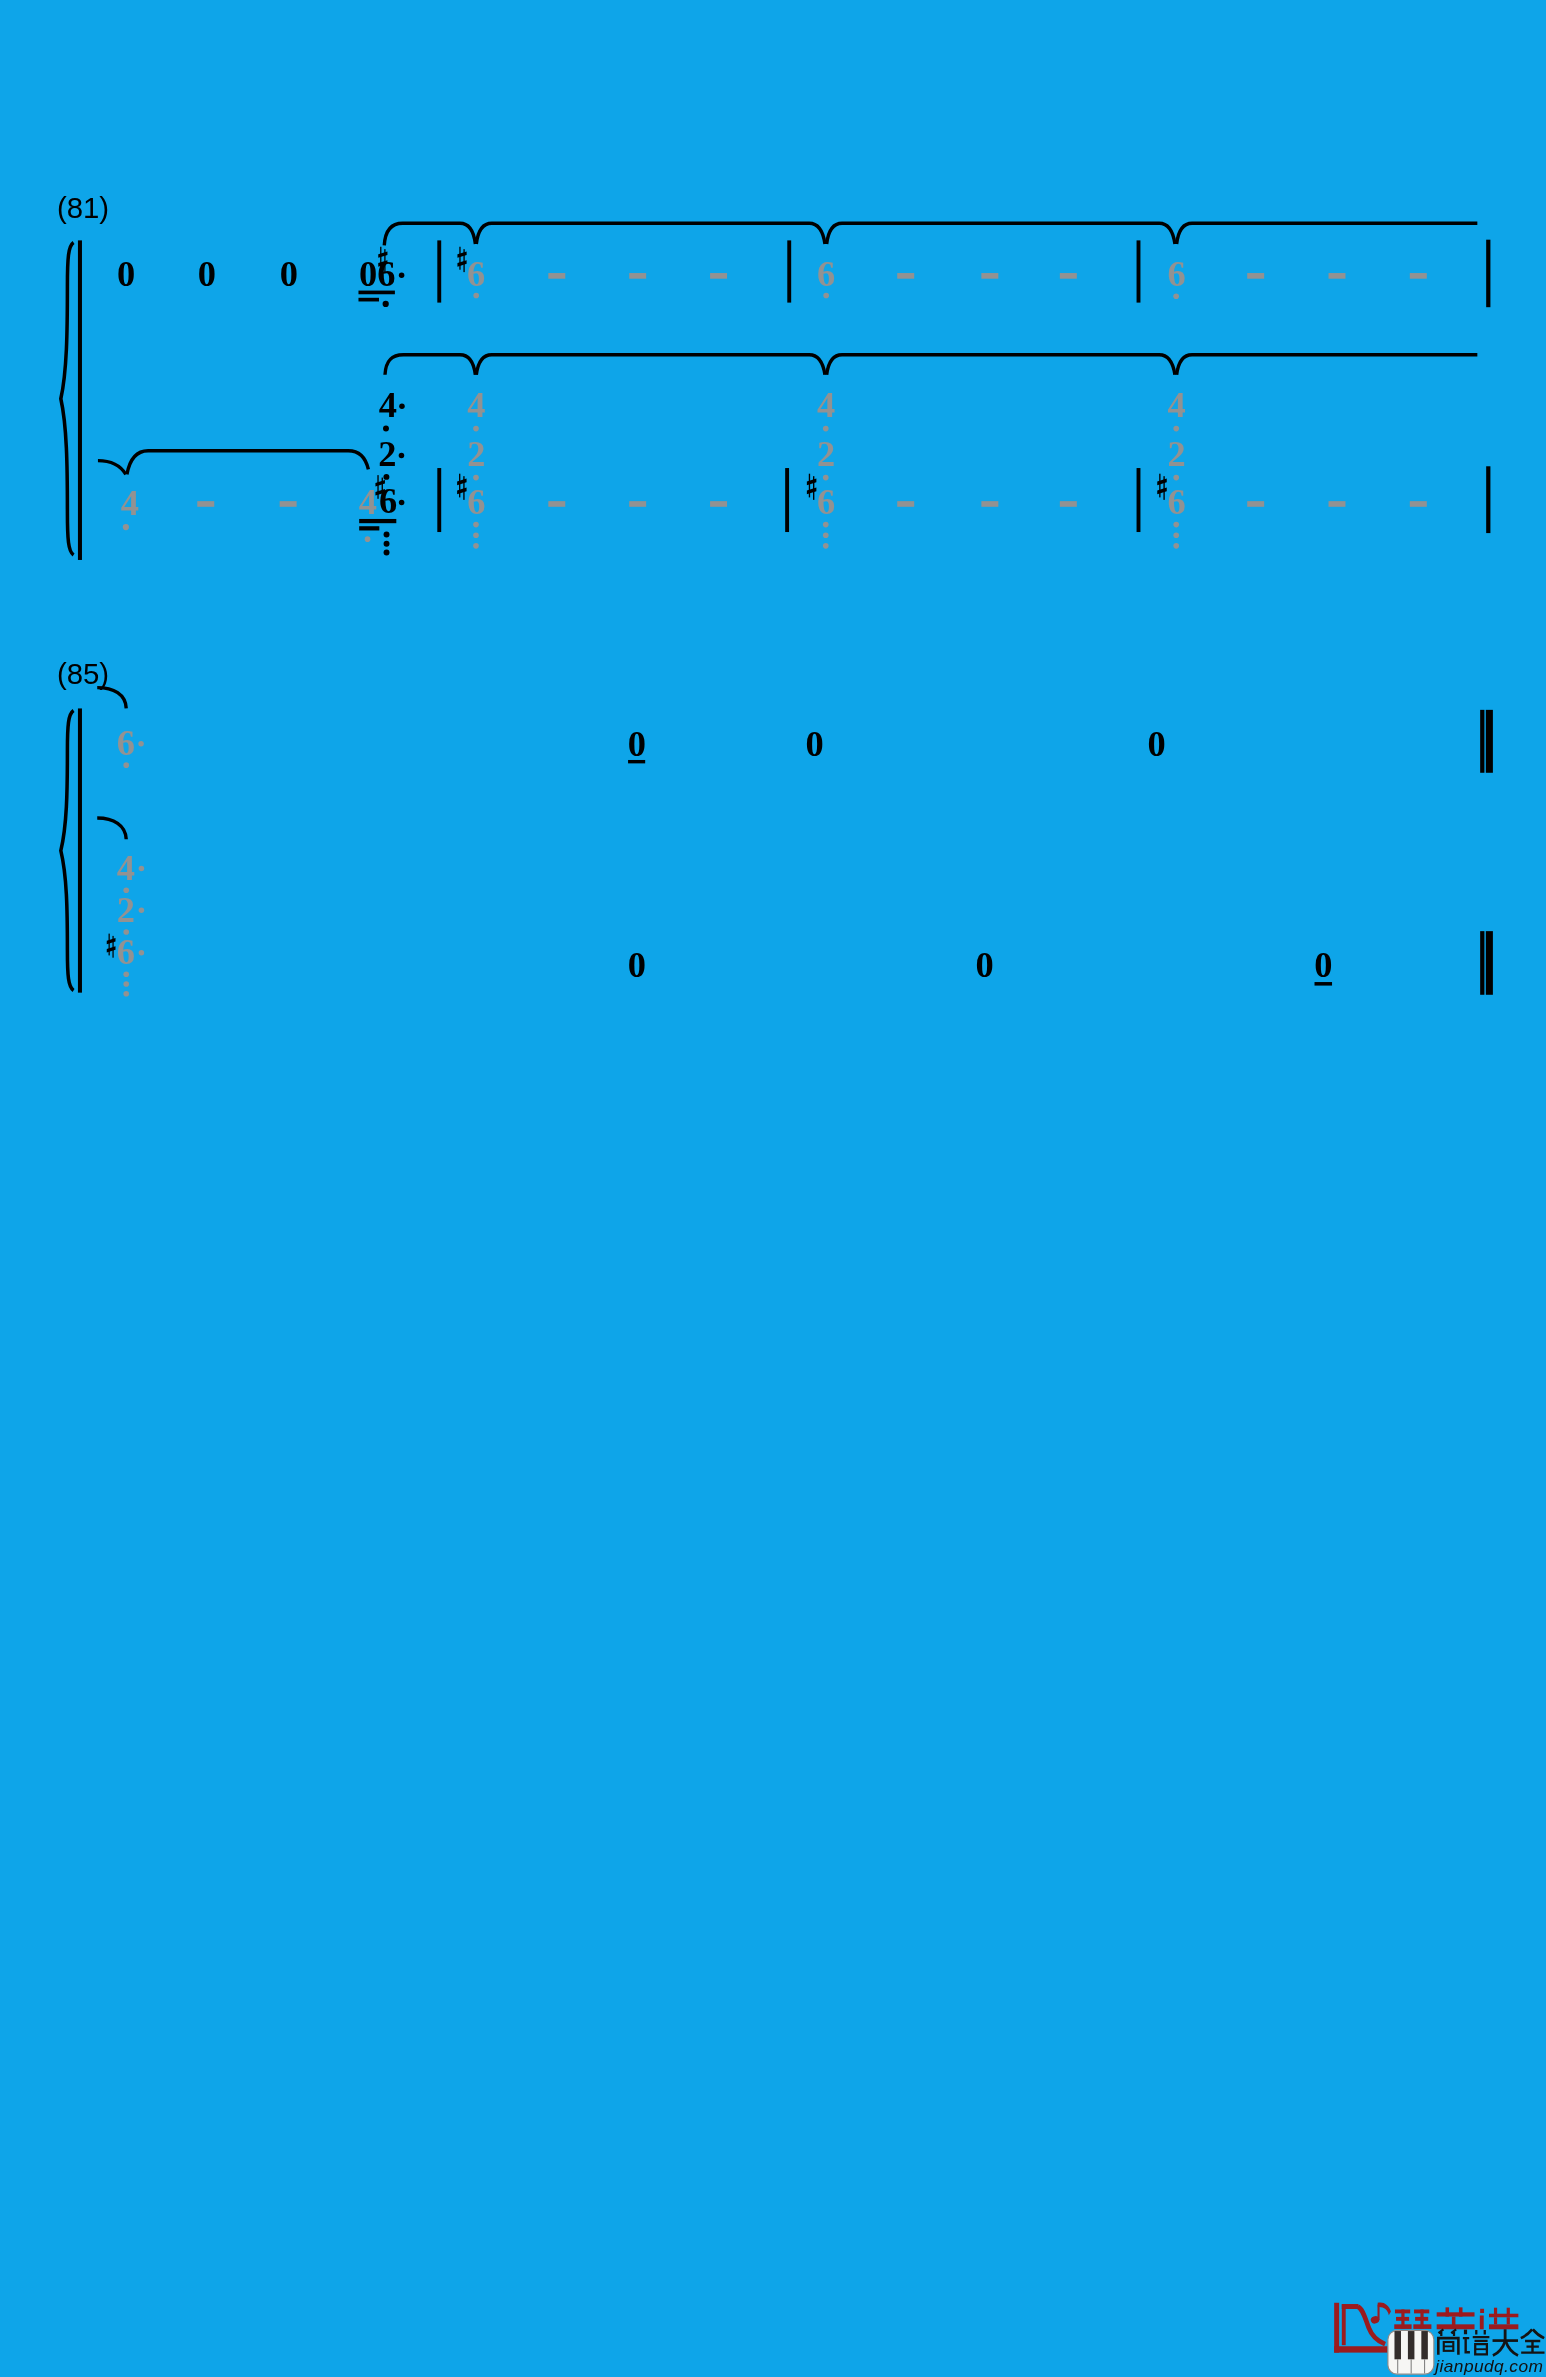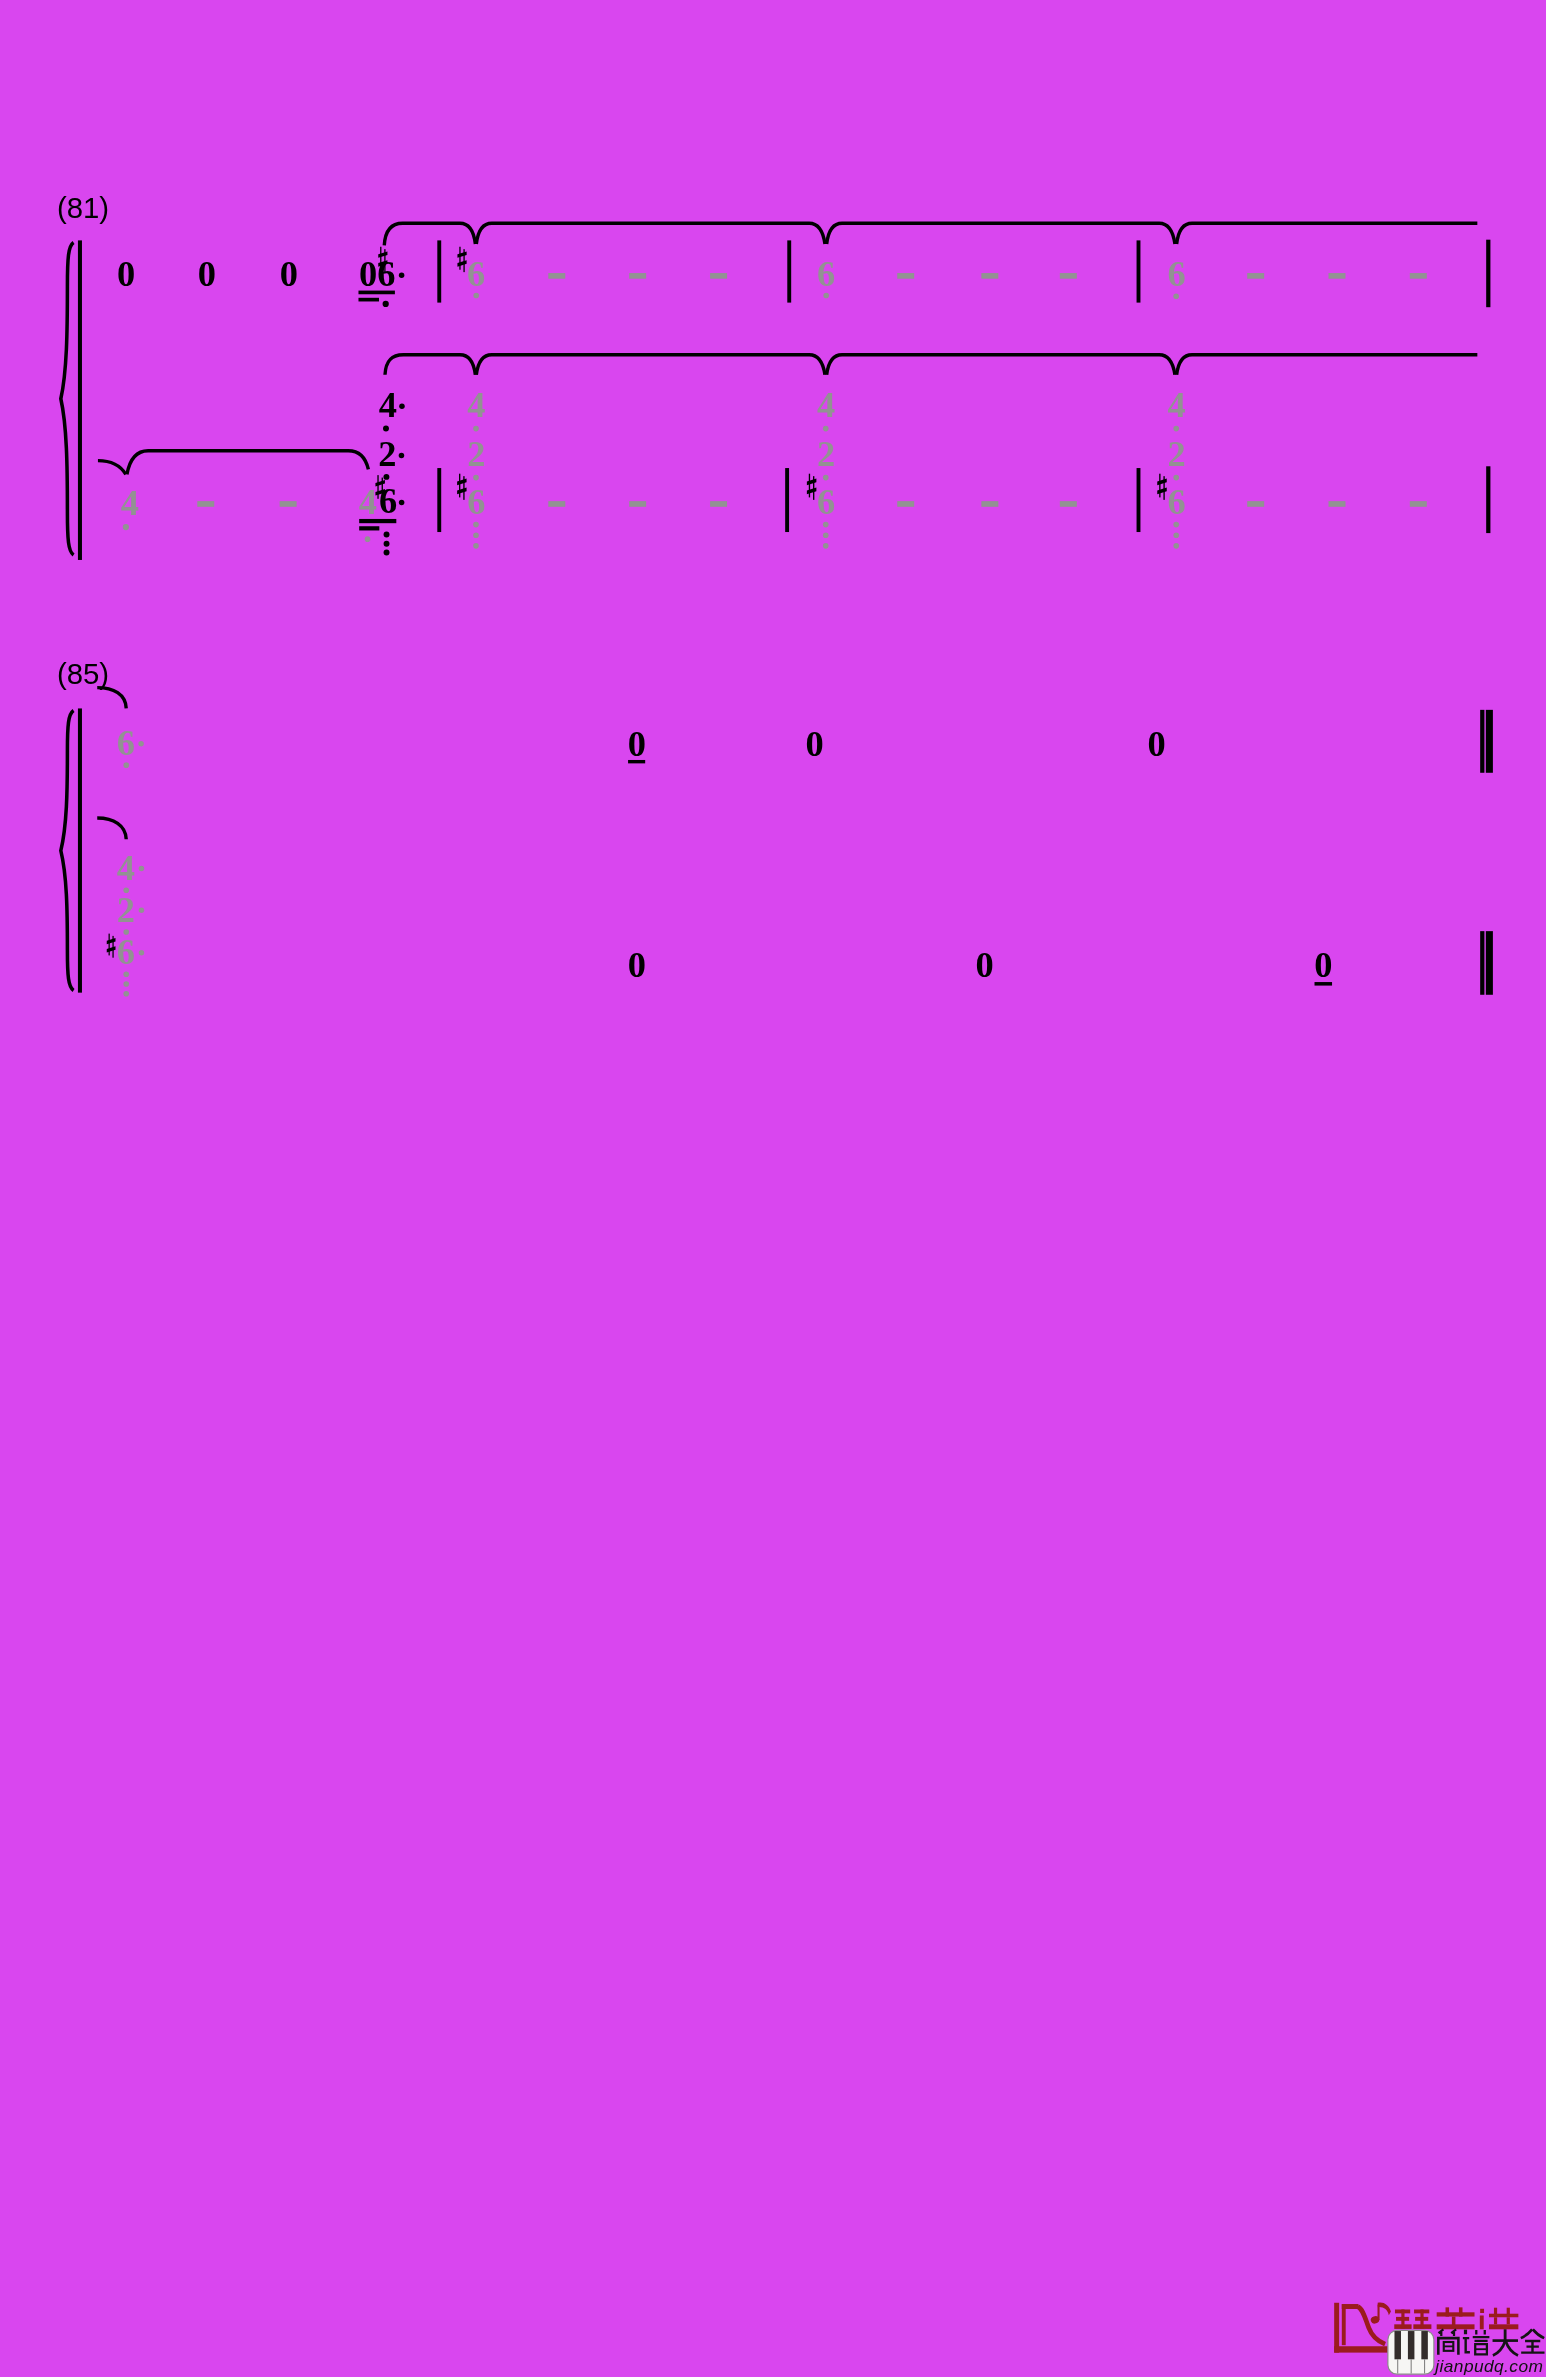--- a/index.html
+++ b/index.html
@@ -1,14 +1,14 @@
 <!DOCTYPE html>
 <html style="font-size:11.3px"><head><meta charset="utf-8"><style>
 html,body{margin:0;padding:0;background:#fff;}
-#page{position:relative;width:1547px;height:2377px;background:#d946ef;overflow:hidden;}
+#page{position:relative;width:1547px;height:2377px;background:#0ea5e9;overflow:hidden;}
 </style></head><body>
 <div id="page"><svg width="1547" height="2377" viewBox="0 0 2187 3362" xmlns="http://www.w3.org/2000/svg">
 
 <text x="80" y="309" font-family="Liberation Sans" font-size="41.5" fill="#000">(81)</text>
 
 <path d="M103.5,343 C96,348 94.8,365 94.8,405 C94.8,470 94,526 85.5,564 C94,602 94.8,658 94.8,723 C94.8,763 96,780 103.5,785" fill="none" stroke="#000" stroke-width="5"></path>
 
 <rect x="109.7" y="340" width="5.7" height="452" fill="#000"></rect>
 
 <text x="178" y="405" text-anchor="middle" font-family="Liberation Serif" font-weight="bold" font-size="51.5" fill="#000">0</text>

